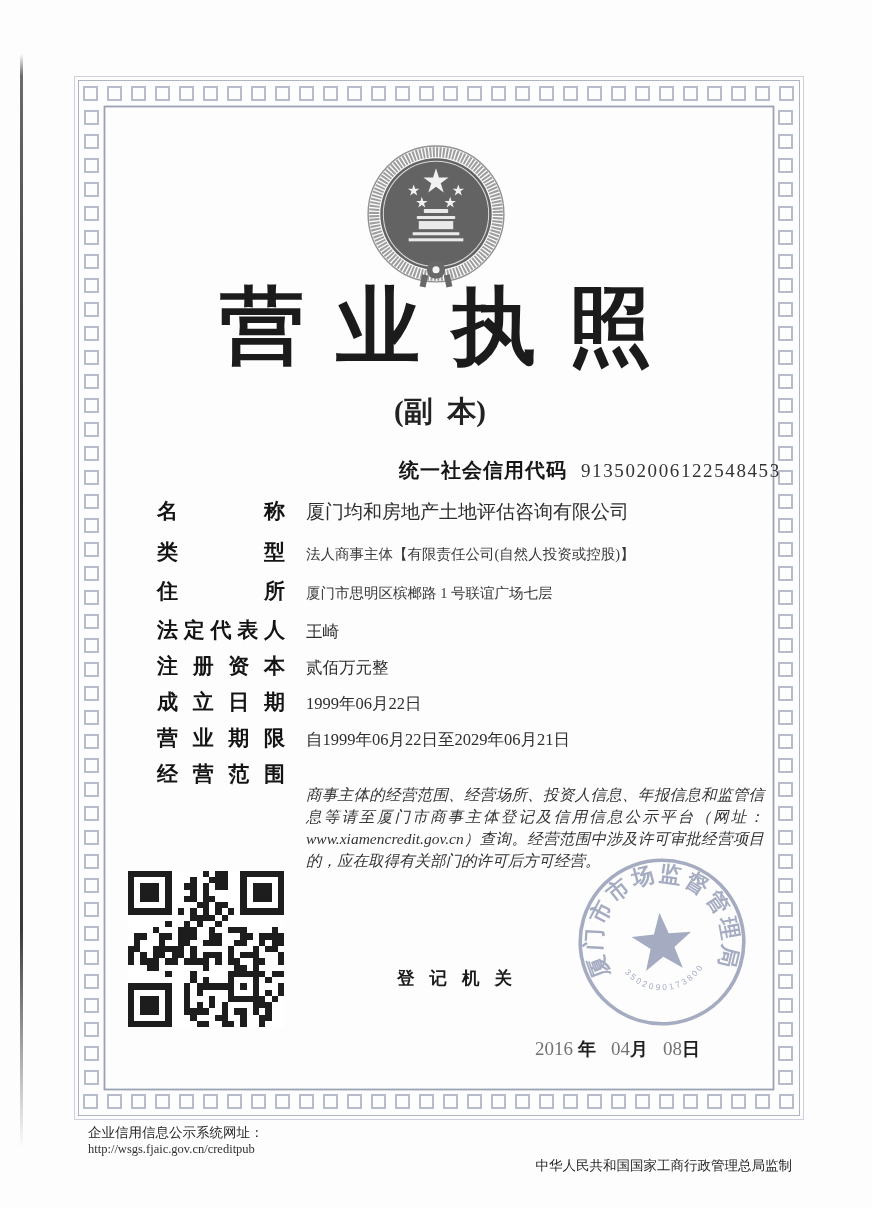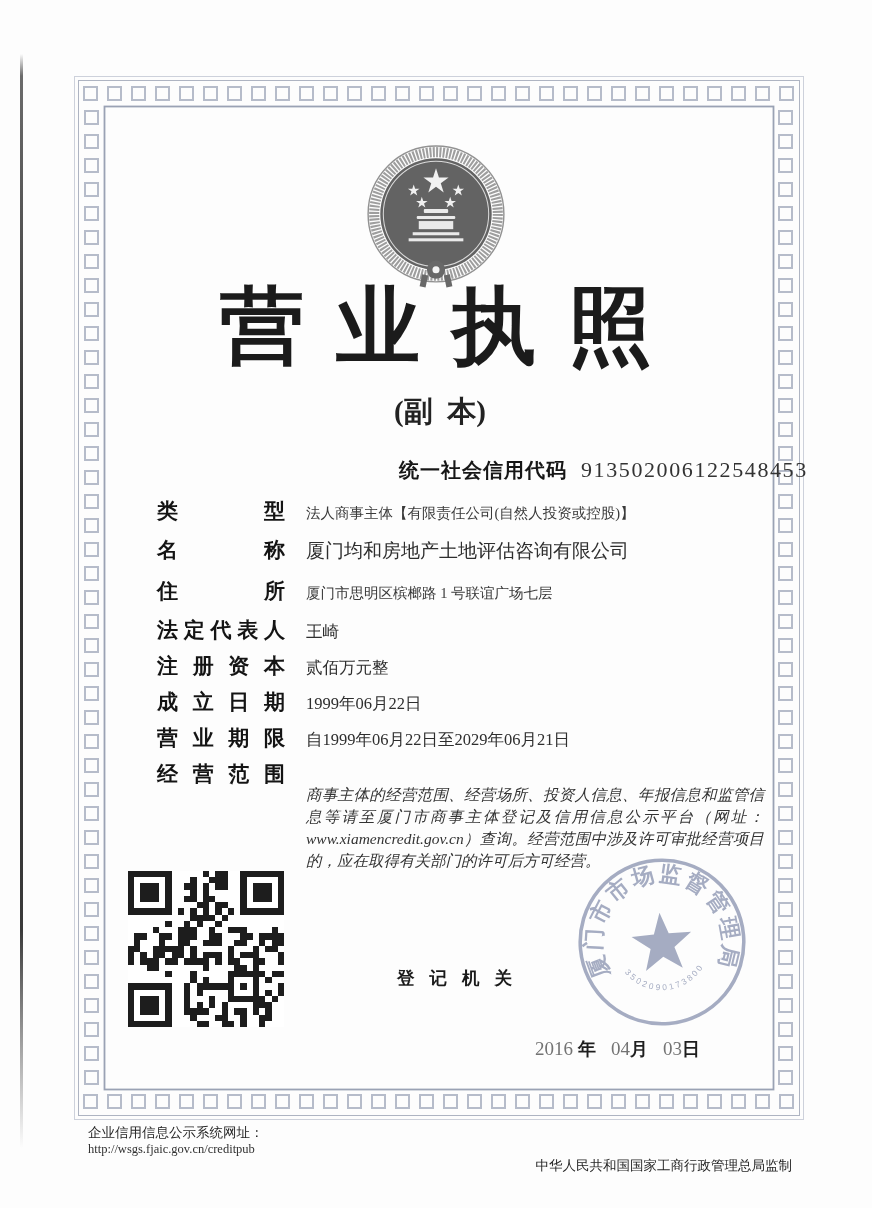--- a/index.html
+++ b/index.html
@@ -28,21 +28,21 @@
     color:#1b1b1b;letter-spacing:32px;margin-right:-32px;white-space:nowrap;
   }
   .subtitle-wrap{position:absolute;left:8px;right:0;top:392px;display:flex;justify-content:center;}
   .doc-subtitle{
     font-family:"Liberation Serif", serif;font-weight:bold;
     font-size:29px;color:#222;white-space:pre;
   }
   
   #credit-line{position:absolute;left:399px;top:457px;display:flex;align-items:baseline;}
   .credit-label{font-weight:bold;font-size:20px;color:#161616;letter-spacing:1px;}
-  .credit-value{font-family:"Liberation Serif", serif;font-size:22px;color:#333;
+  .credit-value{font-family:"Liberation Serif", serif;font-size:19px;color:#333;
     letter-spacing:1.6px;margin-left:14px;}
   
   #fields{position:absolute;left:157px;top:499px;width:625px;}
   .f-row{display:flex;align-items:baseline;margin-bottom:11px;}
   .f-row.gap-lg{margin-bottom:15px;}
   .f-label{
     width:128px;flex-shrink:0;margin-right:21px;
     font-weight:bold;font-size:21px;line-height:24px;color:#141414;
     text-align:justify;text-align-last:justify;
   }
@@ -270,26 +270,26 @@
     <div class="doc-subtitle">(副  本)</div>
   </div>
 
   <div id="credit-line">
     <span class="credit-label">统一社会信用代码</span>
     <span class="credit-value">913502006122548453</span>
   </div>
 
   <div id="fields">
     <div class="f-row gap-lg">
+      <span class="f-label">名称</span>
+      <span class="f-value v-lg">厦门均和房地产土地评估咨询有限公司</span>
+    </div>
+    <div class="f-row gap-lg">
       <span class="f-label">类型</span>
       <span class="f-value v-sm">法人商事主体【有限责任公司(自然人投资或控股)】</span>
-    </div>
-    <div class="f-row gap-lg">
-      <span class="f-label">名称</span>
-      <span class="f-value v-lg">厦门均和房地产土地评估咨询有限公司</span>
     </div>
     <div class="f-row gap-lg">
       <span class="f-label">住所</span>
       <span class="f-value v-sm">厦门市思明区槟榔路 1 号联谊广场七层</span>
     </div>
     <div class="f-row">
       <span class="f-label">法定代表人</span>
       <span class="f-value v-md">王崎</span>
     </div>
     <div class="f-row">
@@ -508,21 +508,21 @@
       <text font-size="21" fill="#8d96b2" letter-spacing="3" font-family="Liberation Sans, sans-serif" font-weight="bold">
         <textPath href="#sealTextArc" startOffset="5">厦门市市场监督管理局</textPath>
       </text>
       <polygon fill="#8d96b2" points="82,54 89.1,74.3 110.5,74.7 93.4,87.7 99.6,108.3 82,96 64.4,108.3 70.6,87.7 53.5,74.7 74.9,74.3"></polygon>
       <text font-size="8" fill="#8d96b2" letter-spacing="2.4" text-anchor="middle" font-family="Liberation Sans, sans-serif">
         <textPath href="#sealCodeArc" startOffset="50%">3502090173800</textPath>
       </text>
     </g>
   </svg>
 
-  <div id="date-line"><span class="num">2016</span><span class="cjk"> </span><span class="cjk">年</span><span class="cjk">   </span><span class="num">04</span><span class="cjk">月</span><span class="cjk">   </span><span class="num">03</span><span class="cjk">日</span></div>
+  <div id="date-line"><span class="num">2016</span><span class="cjk"> </span><span class="cjk">年</span><span class="cjk">   </span><span class="num">04</span><span class="cjk">月</span><span class="cjk">   </span><span class="num">08</span><span class="cjk">日</span></div>
 
   <div id="footer">
     <span class="footer-site-label">企业信用信息公示系统网址：</span>
     <span class="footer-site-url">http://wsgs.fjaic.gov.cn/creditpub</span>
     <span class="footer-supervisor">中华人民共和国国家工商行政管理总局监制</span>
   </div>
 
 </div>
 
 </body></html>

